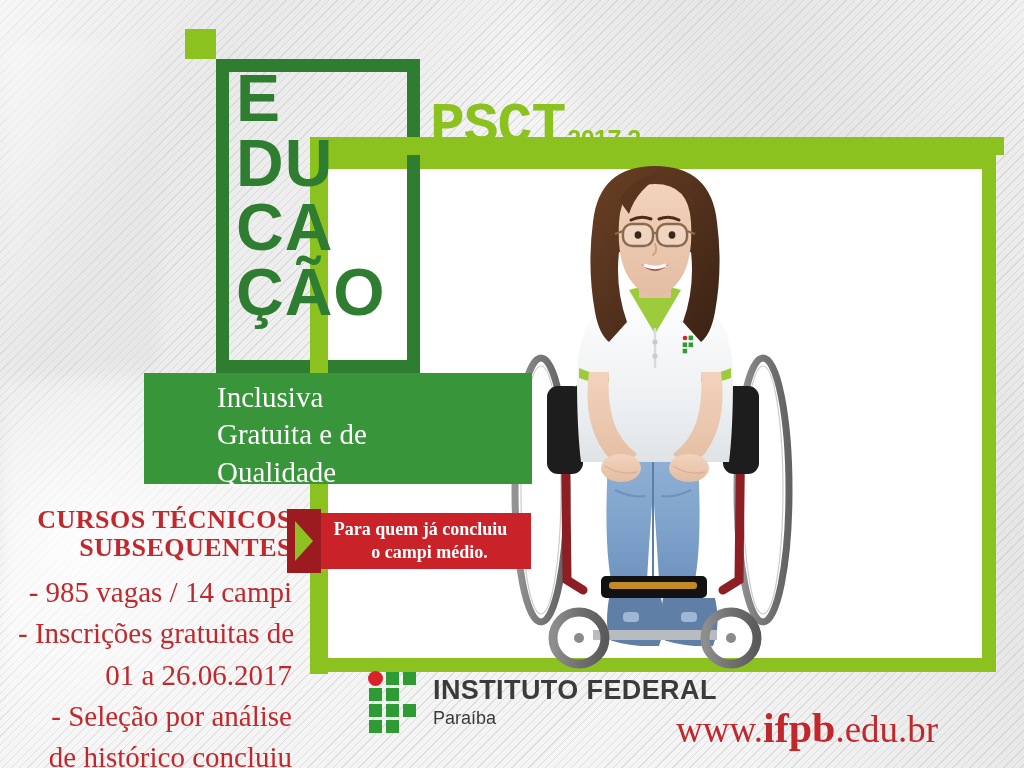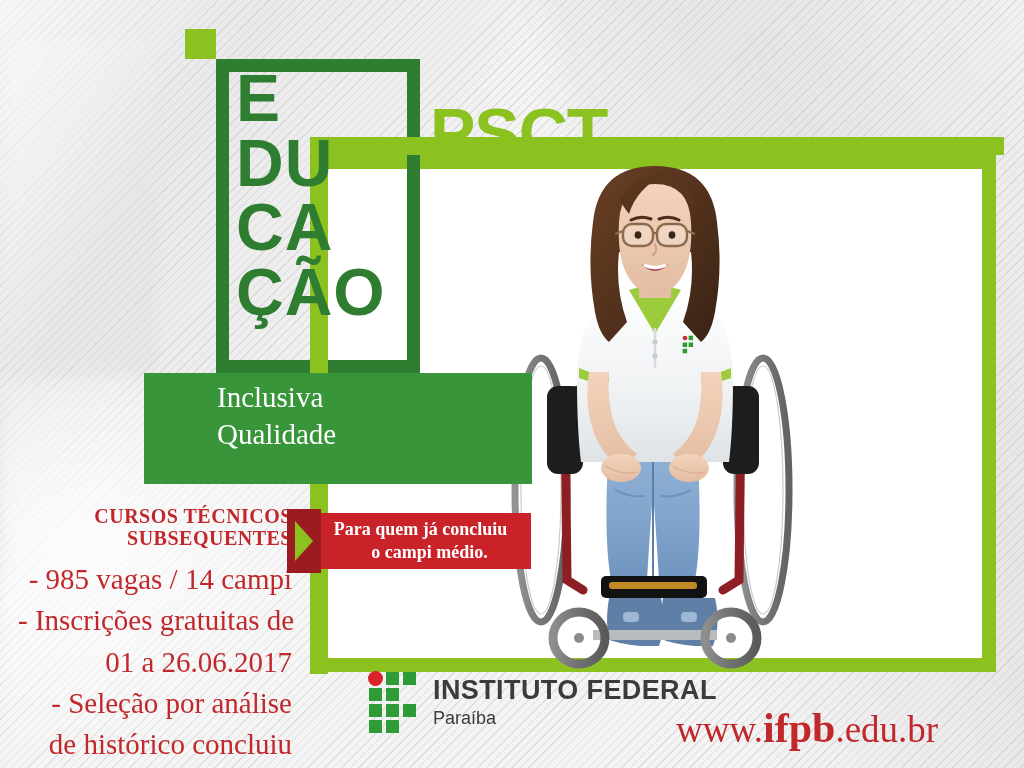--- a/index.html
+++ b/index.html
@@ -132,23 +132,23 @@
   
   .psct-wrap {
     position: absolute;
     left: 430px; top: 98px;
     z-index: 7;
     display: flex;
     align-items: flex-end;
     color: #8CC220;
   }
   .psct-main {
-    font-family: Liberation Sans, sans-serif;
-    font-weight: bold;
-    font-size: 68px;
+    font-family: Liberation Mono, monospace;
+    font-weight: bold;
+    font-size: 58px;
     line-height: 1;
     letter-spacing: -1px;
   }
   .psct-year {
     font-family: "Liberation Sans", sans-serif;
     font-weight: bold;
     font-size: 25px;
     line-height: 1;
     margin-left: 2px;
     margin-bottom: 4px;
@@ -208,21 +208,21 @@
   .red-info {
     position: absolute;
     left: 18px; top: 506px;
     width: 274px;
     text-align: right;
     color: #C0282C;
     font-family: "Liberation Serif", serif;
     z-index: 7;
   }
   .red-info .head {
-    font-size: 20px;
+    font-size: 26px;
     font-weight: bold;
     line-height: 1.08;
     letter-spacing: 0.5px;
   }
   .red-info .body {
     margin-top: 10px;
     font-size: 29px;
     line-height: 1.42;
   }
   .red-info .body div { white-space: nowrap; }
@@ -445,20 +445,21 @@
   </div>
 
   <div class="psct-wrap">
     <span class="psct-main">PSCT</span>
     <span class="psct-year">2017.2</span>
   </div>
 
   <div class="green-banner"></div>
   <div class="green-banner-text">
     <div>Inclusiva</div>
+    <div>Gratuita e de</div>
     <div>Qualidade</div>
   </div>
 
   <div class="red-info">
     <div class="head">
       <div>CURSOS TÉCNICOS</div>
       <div>SUBSEQUENTES</div>
     </div>
     <div class="body">
       <div>- 985 vagas / 14 campi</div>

